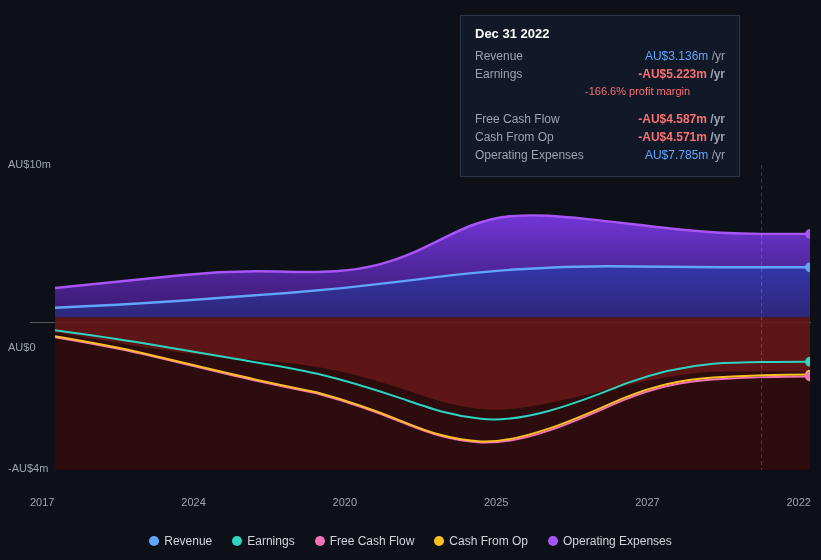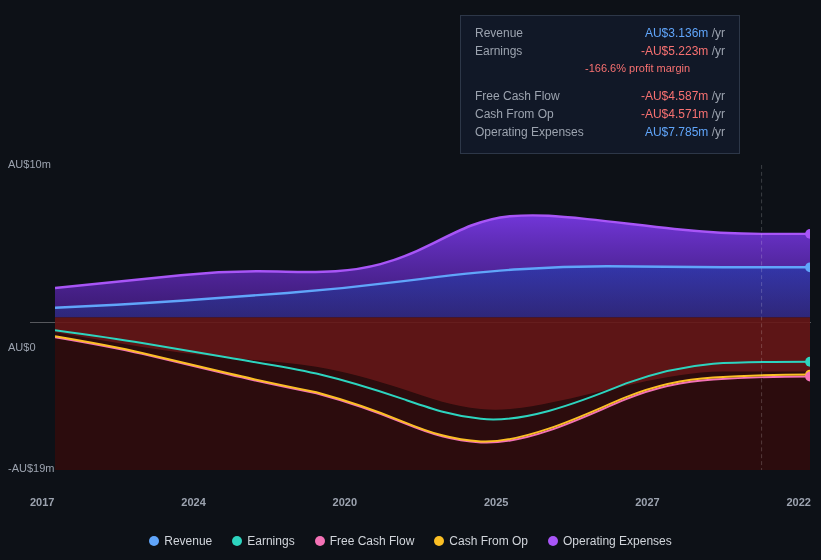--- a/index.html
+++ b/index.html
@@ -32,21 +32,21 @@
     }
     .tooltip-row {
       display: flex;
       justify-content: space-between;
       font-size: 12px;
       margin-bottom: 4px;
       align-items: center;
     }
     .tooltip-label { color: #9ca3af; min-width: 110px; }
     .tooltip-value { color: #60a5fa; margin-left: 8px; }
-    .tooltip-value.negative { color: #f87171; }
+    .tooltip-value.negative { color: #f87171; font-weight: bold; }
     .tooltip-sub {
       color: #f87171;
       font-size: 11px;
       margin-left: 110px;
       margin-bottom: 15px;
     }
     .tooltip-value .unit { color: #9ca3af; }
 
     
     .y-label {
@@ -73,21 +73,20 @@
     
     .x-labels {
       position: absolute;
       bottom: 52px;
       left: 30px;
       right: 10px;
       display: flex;
       justify-content: space-between;
       font-size: 11px;
       color: #9ca3af;
-      font-weight: bold;
     }
 
     
     .legend {
       position: absolute;
       bottom: 12px;
       left: 0;
       right: 0;
       display: flex;
       justify-content: center;
@@ -113,20 +112,21 @@
       top: 160px;
       left: 30px;
       right: 10px;
       bottom: 52px;
     }
   </style>
 </head>
 <body>
 
 <div class="tooltip">
+  <div class="tooltip-title">Dec 31 2022</div>
 
   <div class="tooltip-row">
     <span class="tooltip-label">Revenue</span>
     <span class="tooltip-value">AU$3.136m <span class="unit">/yr</span></span>
   </div>
   <div class="tooltip-row">
     <span class="tooltip-label">Earnings</span>
     <span class="tooltip-value negative">-AU$5.223m <span class="unit">/yr</span></span>
   </div>
   <div class="tooltip-sub">-166.6% profit margin</div>
@@ -139,21 +139,21 @@
     <span class="tooltip-value negative">-AU$4.571m <span class="unit">/yr</span></span>
   </div>
   <div class="tooltip-row">
     <span class="tooltip-label">Operating Expenses</span>
     <span class="tooltip-value">AU$7.785m <span class="unit">/yr</span></span>
   </div>
 </div>
 
 <div class="y-label y-label-top">AU$10m</div>
 <div class="y-label y-label-zero">AU$0</div>
-<div class="y-label y-label-bottom">-AU$19m</div>
+<div class="y-label y-label-bottom">-AU$4m</div>
 
 <div class="zero-line"></div>
 
 <svg class="chart-svg" viewBox="0 0 780 310" preserveAspectRatio="none" style="position:absolute; top:165px; left:55px; width:755px; height:305px;">
   <defs>
 
     <linearGradient id="purpleGrad" x1="0" y1="0" x2="0" y2="1">
       <stop offset="0%" stop-color="#7c3aed" stop-opacity="0.9"></stop>
       <stop offset="100%" stop-color="#4c1d95" stop-opacity="0.7"></stop>
     </linearGradient>

